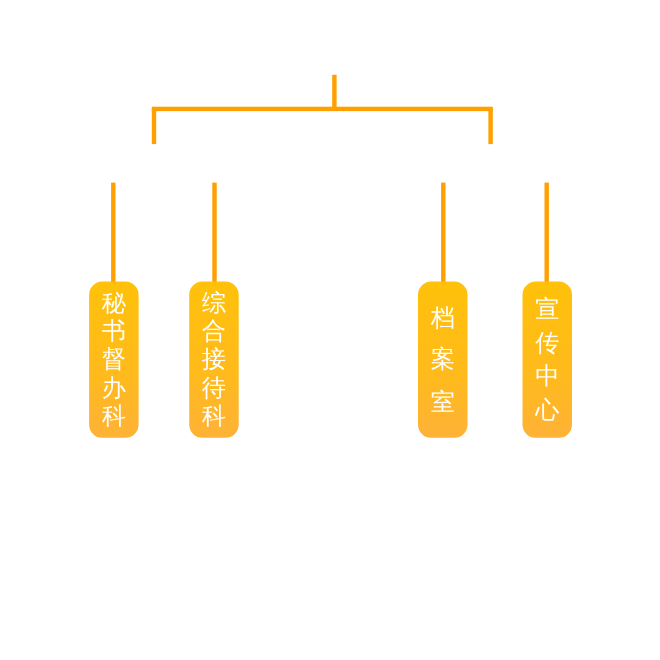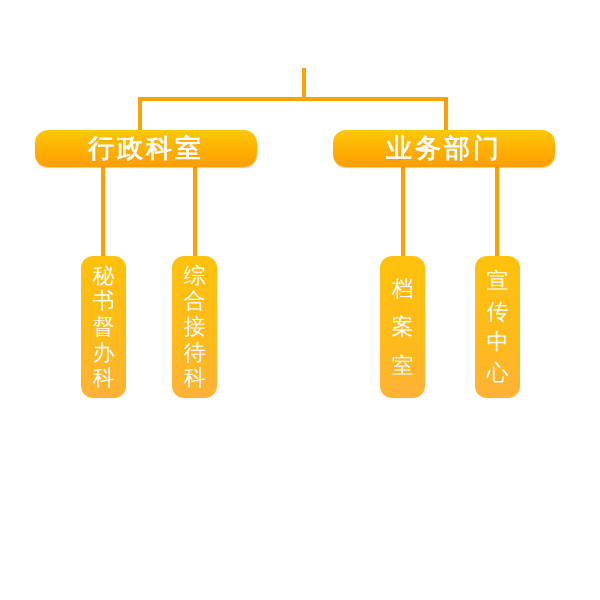--- a/index.html
+++ b/index.html
@@ -82,22 +82,20 @@
   <div class="line stem"></div>
   <div class="line hbar"></div>
   <div class="line drop-a"></div>
   <div class="line drop-b"></div>
   <div class="line drop-1"></div>
   <div class="line drop-2"></div>
   <div class="line drop-3"></div>
   <div class="line drop-4"></div>
 
 
-  <div class="hnode node-b1">行政科室</div>
-  <div class="hnode node-b2">业务部门</div>
 
   <div class="vnode node-l1">
       <span>秘</span>
       <span>书</span>
       <span>督</span>
       <span>办</span>
       <span>科</span>
     </div>
   <div class="vnode node-l2">
       <span>综</span>

